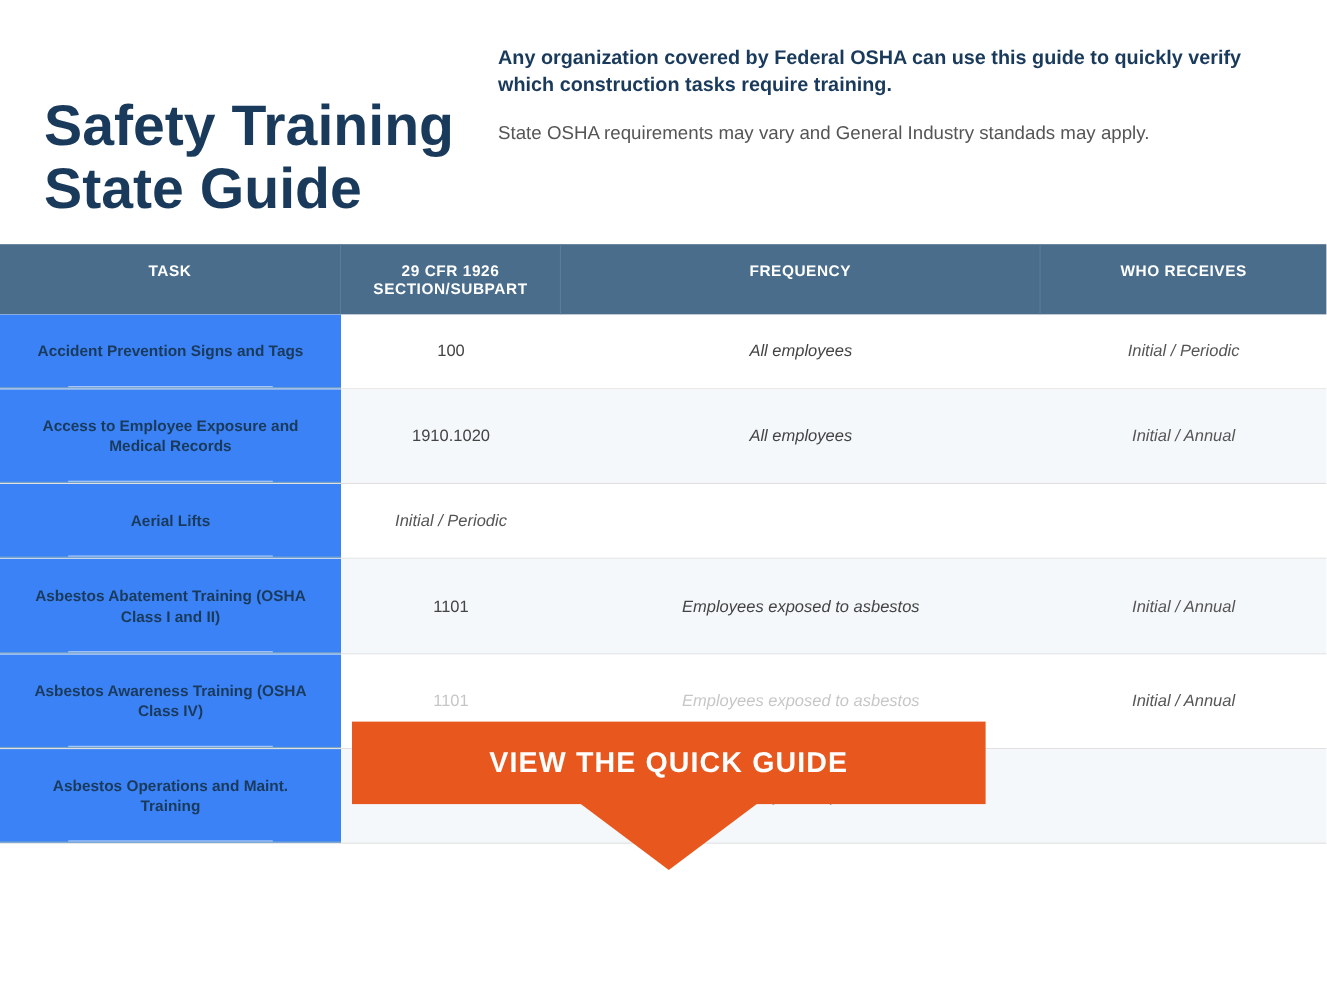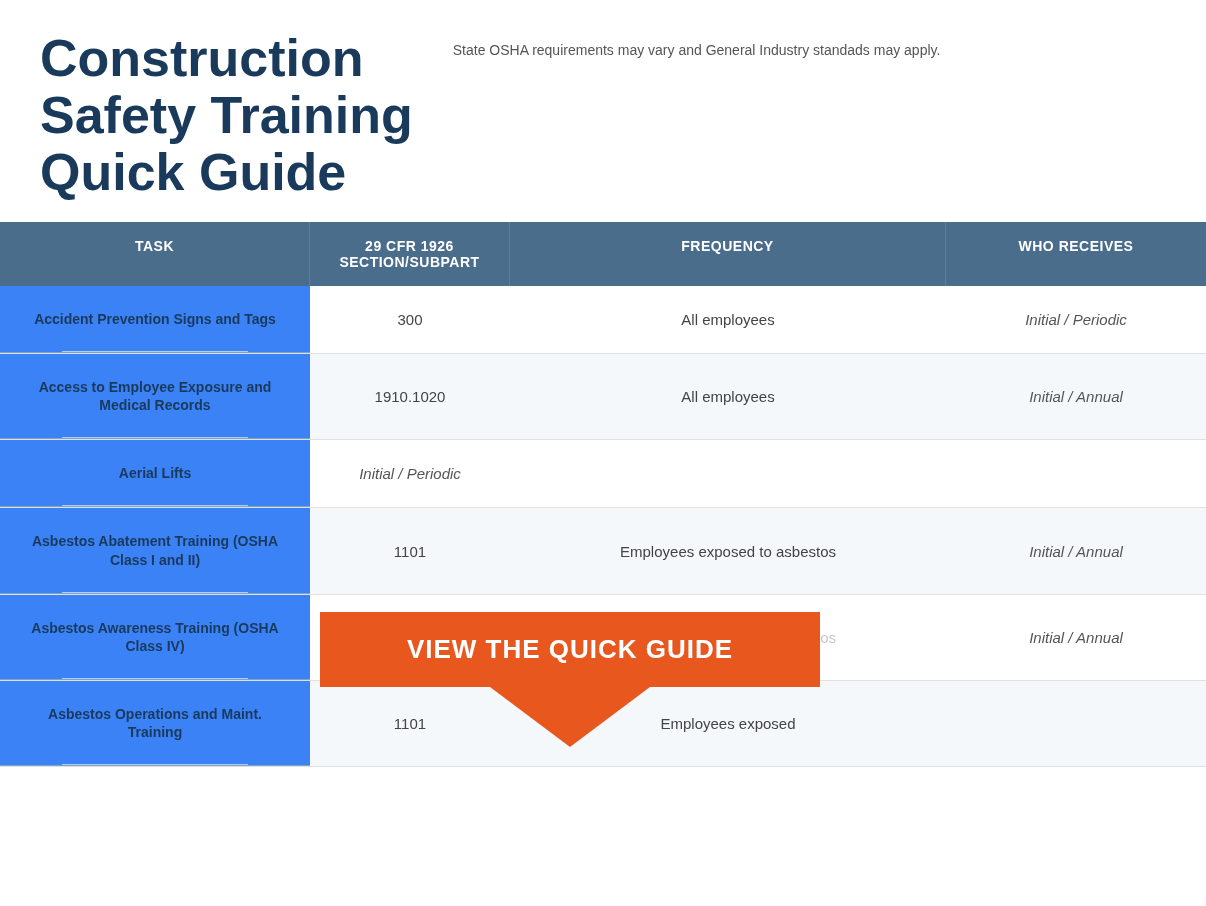--- a/index.html
+++ b/index.html
@@ -37,21 +37,21 @@
 
     .description-bold {
       font-size: 18px;
       font-weight: 700;
       color: #1a3a5c;
       line-height: 1.4;
       margin-bottom: 18px;
     }
 
     .description-normal {
-      font-size: 14px;
+      font-size: 17px;
       color: #555;
       line-height: 1.5;
     }
 
     .table-container {
       margin: 0 0 0 0;
       position: relative;
       border-radius: 26px;
     }
 
@@ -135,20 +135,21 @@
     }
 
     .td-who {
       padding: 24px 20px;
       text-align: center;
       display: flex;
       align-items: center;
       justify-content: center;
       color: #444;
       font-size: 15px;
+      font-style: italic;
     }
 
     .td-freq {
       padding: 24px 20px;
       text-align: center;
       display: flex;
       align-items: center;
       justify-content: center;
       color: #555;
       font-size: 15px;
@@ -167,62 +168,64 @@
     }
 
     .cta-button {
       background: #e8581e;
       color: #ffffff;
       font-size: 26px;
       font-weight: 900;
       padding: 22px 80px;
       letter-spacing: 1px;
       text-align: center;
-      width: 500px;
+      width: 576px;
+      margin-top: 44px;
     }
 
     .cta-arrow {
       width: 0;
       height: 0;
       border-left: 80px solid transparent;
       border-right: 80px solid transparent;
       border-top: 60px solid #e8581e;
     }
   </style>
 </head>
 <body>
 
 <div class="header-section">
   <div class="title-block">
     <div class="main-title">
-      <span>Construction</span><br>
+      <br>
       <span>Safety Training</span><br>
-      <span>Quick Guide</span>
+      <span>State Guide</span>
     </div>
   </div>
   <div class="description-block">
+    <p class="description-bold">Any organization covered by Federal OSHA can use this guide to quickly verify which construction tasks require training.</p>
     <p class="description-normal">State OSHA requirements may vary and General Industry standads may apply.</p>
   </div>
 </div>
 
 <div class="table-container">
   <div class="table-header">
     <div class="th">TASK</div>
     <div class="th">29 CFR 1926 SECTION/SUBPART</div>
     <div class="th">FREQUENCY</div>
     <div class="th">WHO RECEIVES</div>
   </div>
 
   <div class="table-body">
 
     <div class="table-row">
       <div class="td-task">
         <span class="task-label">Accident Prevention Signs and Tags</span>
       </div>
-      <div class="td-section">300</div>
+      <div class="td-section">100</div>
       <div class="td-who">All employees</div>
       <div class="td-freq">Initial / Periodic</div>
     </div>
 
     <div class="table-row">
       <div class="td-task">
         <span class="task-label">Access to Employee Exposure and Medical Records</span>
       </div>
       <div class="td-section">1910.1020</div>
       <div class="td-who">All employees</div>

